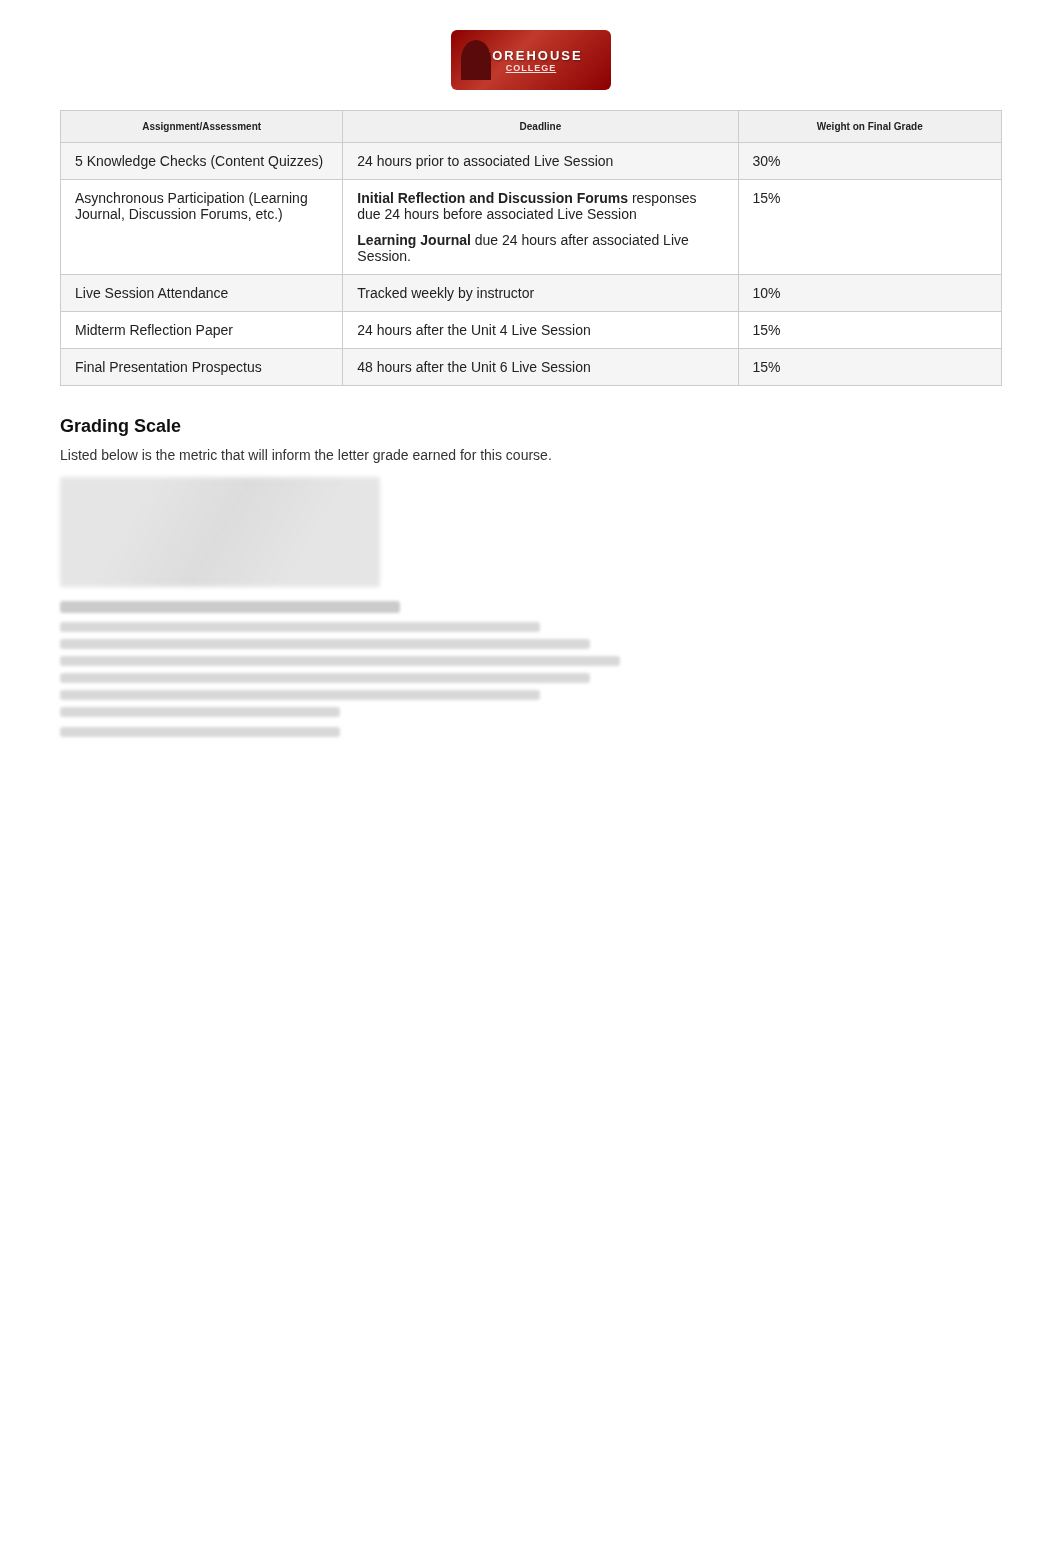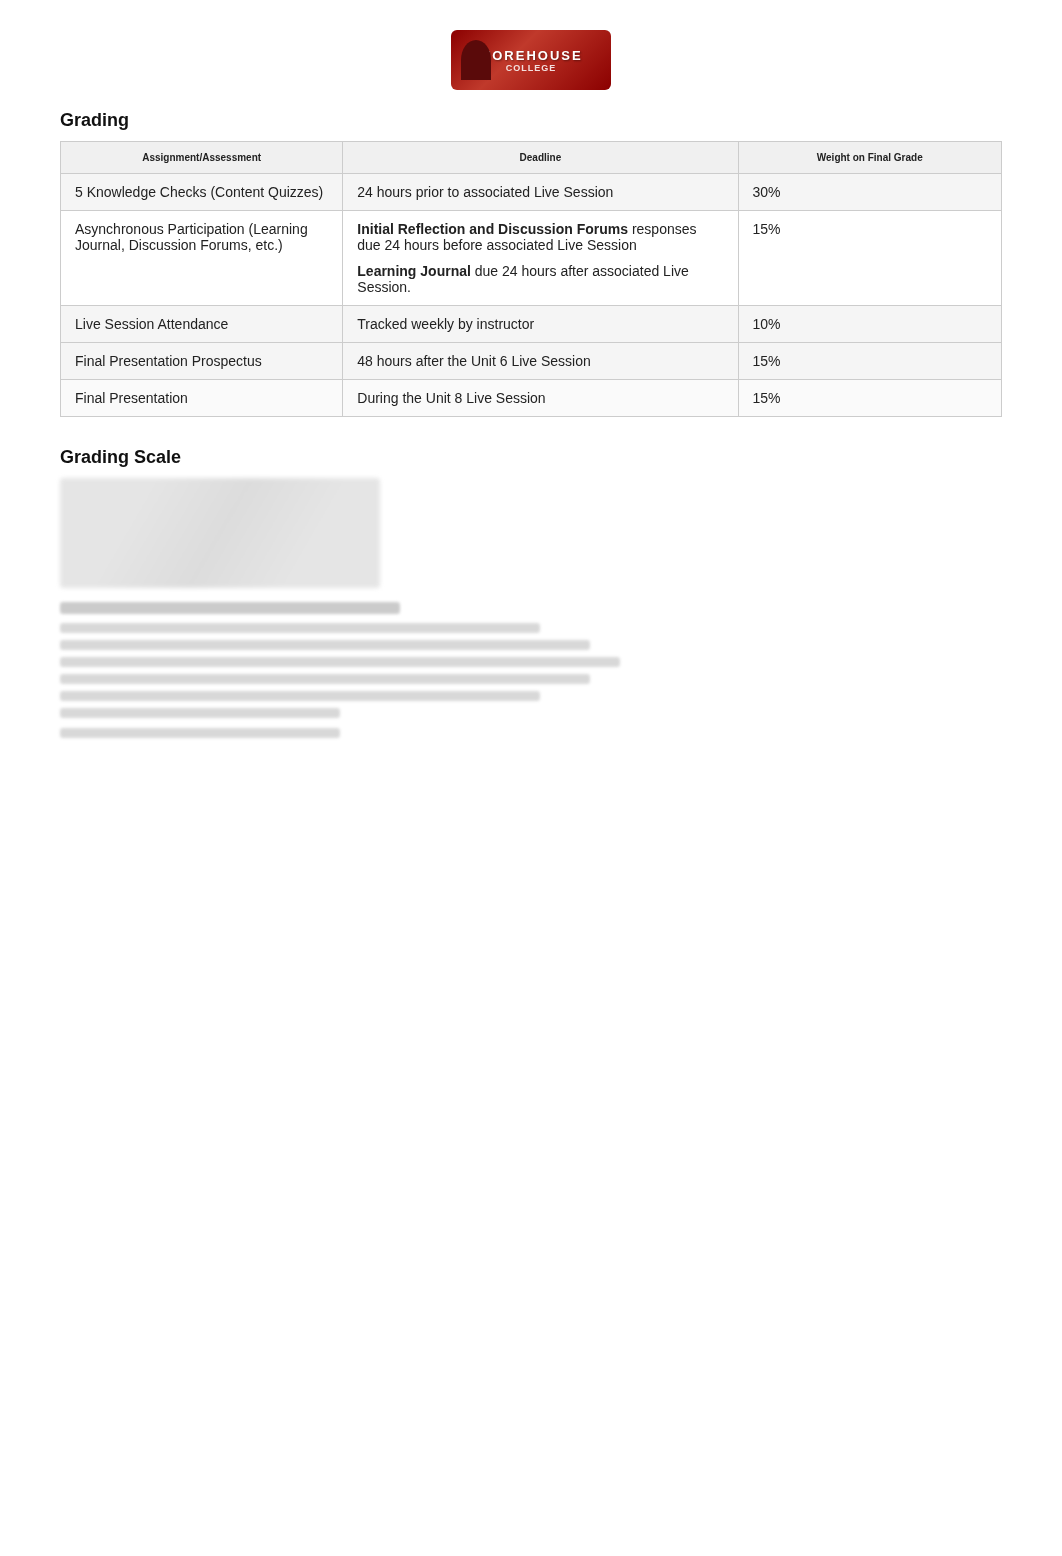--- a/index.html
+++ b/index.html
@@ -161,27 +161,26 @@
       width: 340px;
     }
   </style>
 </head>
 <body>
 
 <div class="logo-area">
   <div class="logo-placeholder">
     <div class="logo-text-block">
       <span style="font-size:13px; letter-spacing:2px; text-shadow:1px 1px 2px rgba(0,0,0,0.4);">MOREHOUSE</span>
-      <span style="font-size:9px; letter-spacing:1px; opacity:0.85;">COLLEGE</span>
+      <span style="font-size:9px; letter-spacing:1px; opacity:0.85;text-decoration:underline;">COLLEGE</span>
     </div>
   </div>
 </div>
 
 <div class="grading-section">
-  <div class="section-title">Grading</div>
 
   <table class="grading-table">
     <thead>
       <tr>
         <th class="col-assignment">Assignment/Assessment</th>
         <th class="col-deadline">Deadline</th>
         <th class="col-weight">Weight on Final Grade</th>
       </tr>
     </thead>
     <tbody id="grading-tbody">
@@ -196,36 +195,37 @@
             <p style="margin-bottom: 10px;"><strong>Initial Reflection and Discussion Forums</strong> responses due 24 hours before associated Live Session</p>
             <p><strong>Learning Journal</strong> due 24 hours after associated Live Session.</p>
           </td>
           <td>15%</td>
         </tr>
         <tr class="shaded">
           <td>Live Session Attendance</td>
           <td>Tracked weekly by instructor</td>
           <td>10%</td>
         </tr>
+        <tr>
+          <td>Midterm Reflection Paper</td>
+          <td>24 hours after the Unit 4 Live Session</td>
+          <td>15%</td>
+        </tr>
         <tr class="shaded">
           <td>Final Presentation Prospectus</td>
           <td>48 hours after the Unit 6 Live Session</td>
           <td>15%</td>
         </tr>
-        <tr>
-          <td>Final Presentation</td>
-          <td>During the Unit 8 Live Session</td>
-          <td>15%</td>
-        </tr>
       </tbody>
   </table>
 </div>
 
 <div class="grading-scale-section">
   <div class="section-title">Grading Scale</div>
+  <div class="grading-scale-desc">Listed below is the metric that will inform the letter grade earned for this course.</div>
 
   <div class="blurred-image-placeholder"></div>
 
   <div class="blurred-text-block">
     <div class="blurred-title-line"></div>
     <div class="blurred-line medium"></div>
     <div class="blurred-line long"></div>
     <div class="blurred-line xlong"></div>
     <div class="blurred-line long"></div>
     <div class="blurred-line medium"></div>

